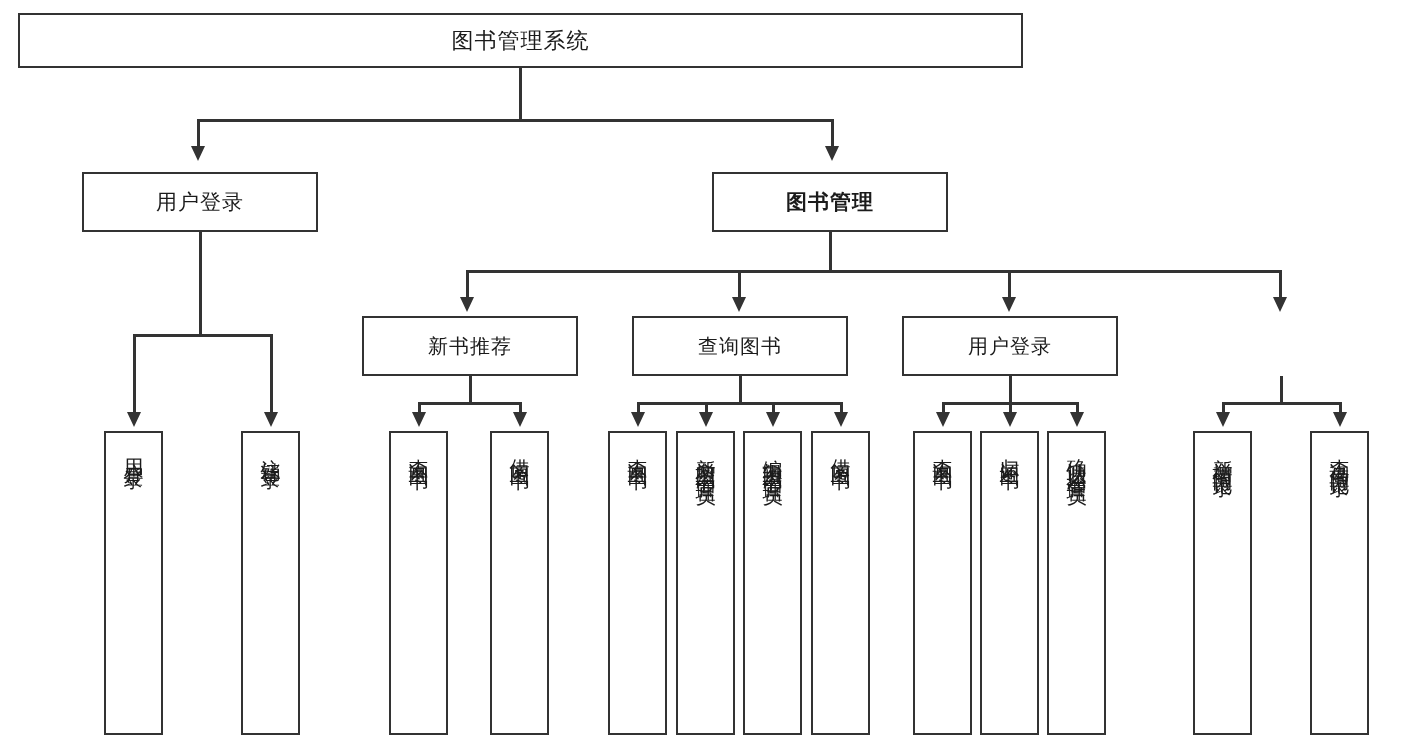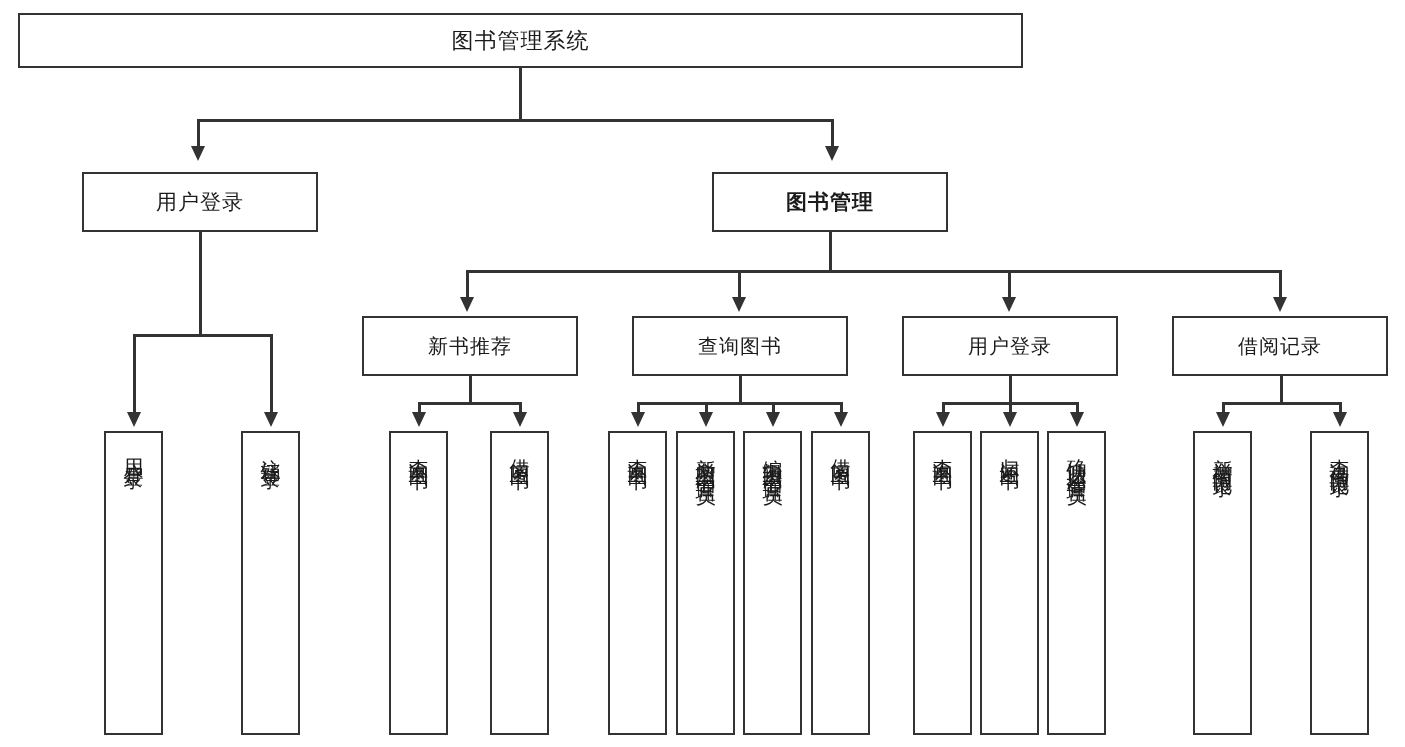--- a/index.html
+++ b/index.html
@@ -129,23 +129,20 @@
   <div class="arrow" style="left:1273px;top:297px;"></div>
 
   <div class="node level3" style="left:362px;top:316px;width:216px;height:60px;">
     <span>新书推荐</span>
   </div>
   <div class="node level3" style="left:632px;top:316px;width:216px;height:60px;">
     <span>查询图书</span>
   </div>
   <div class="node level3" style="left:902px;top:316px;width:216px;height:60px;">
     <span>用户登录</span>
-  </div>
-  <div class="node level3" style="left:1172px;top:316px;width:216px;height:60px;">
-    <span>借阅记录</span>
   </div>
 
   <div class="ln lnv" style="left:469px;top:376px;height:28px;"></div>
   <div class="ln lnh" style="left:418px;top:402px;width:103px;height:2.5px;"></div>
   <div class="ln lnv" style="left:418px;top:402px;height:11px;"></div>
   <div class="arrow" style="left:412px;top:412px;"></div>
   <div class="ln lnv" style="left:519px;top:402px;height:11px;"></div>
   <div class="arrow" style="left:513px;top:412px;"></div>
 
   <div class="ln lnv" style="left:739px;top:376px;height:28px;"></div>

